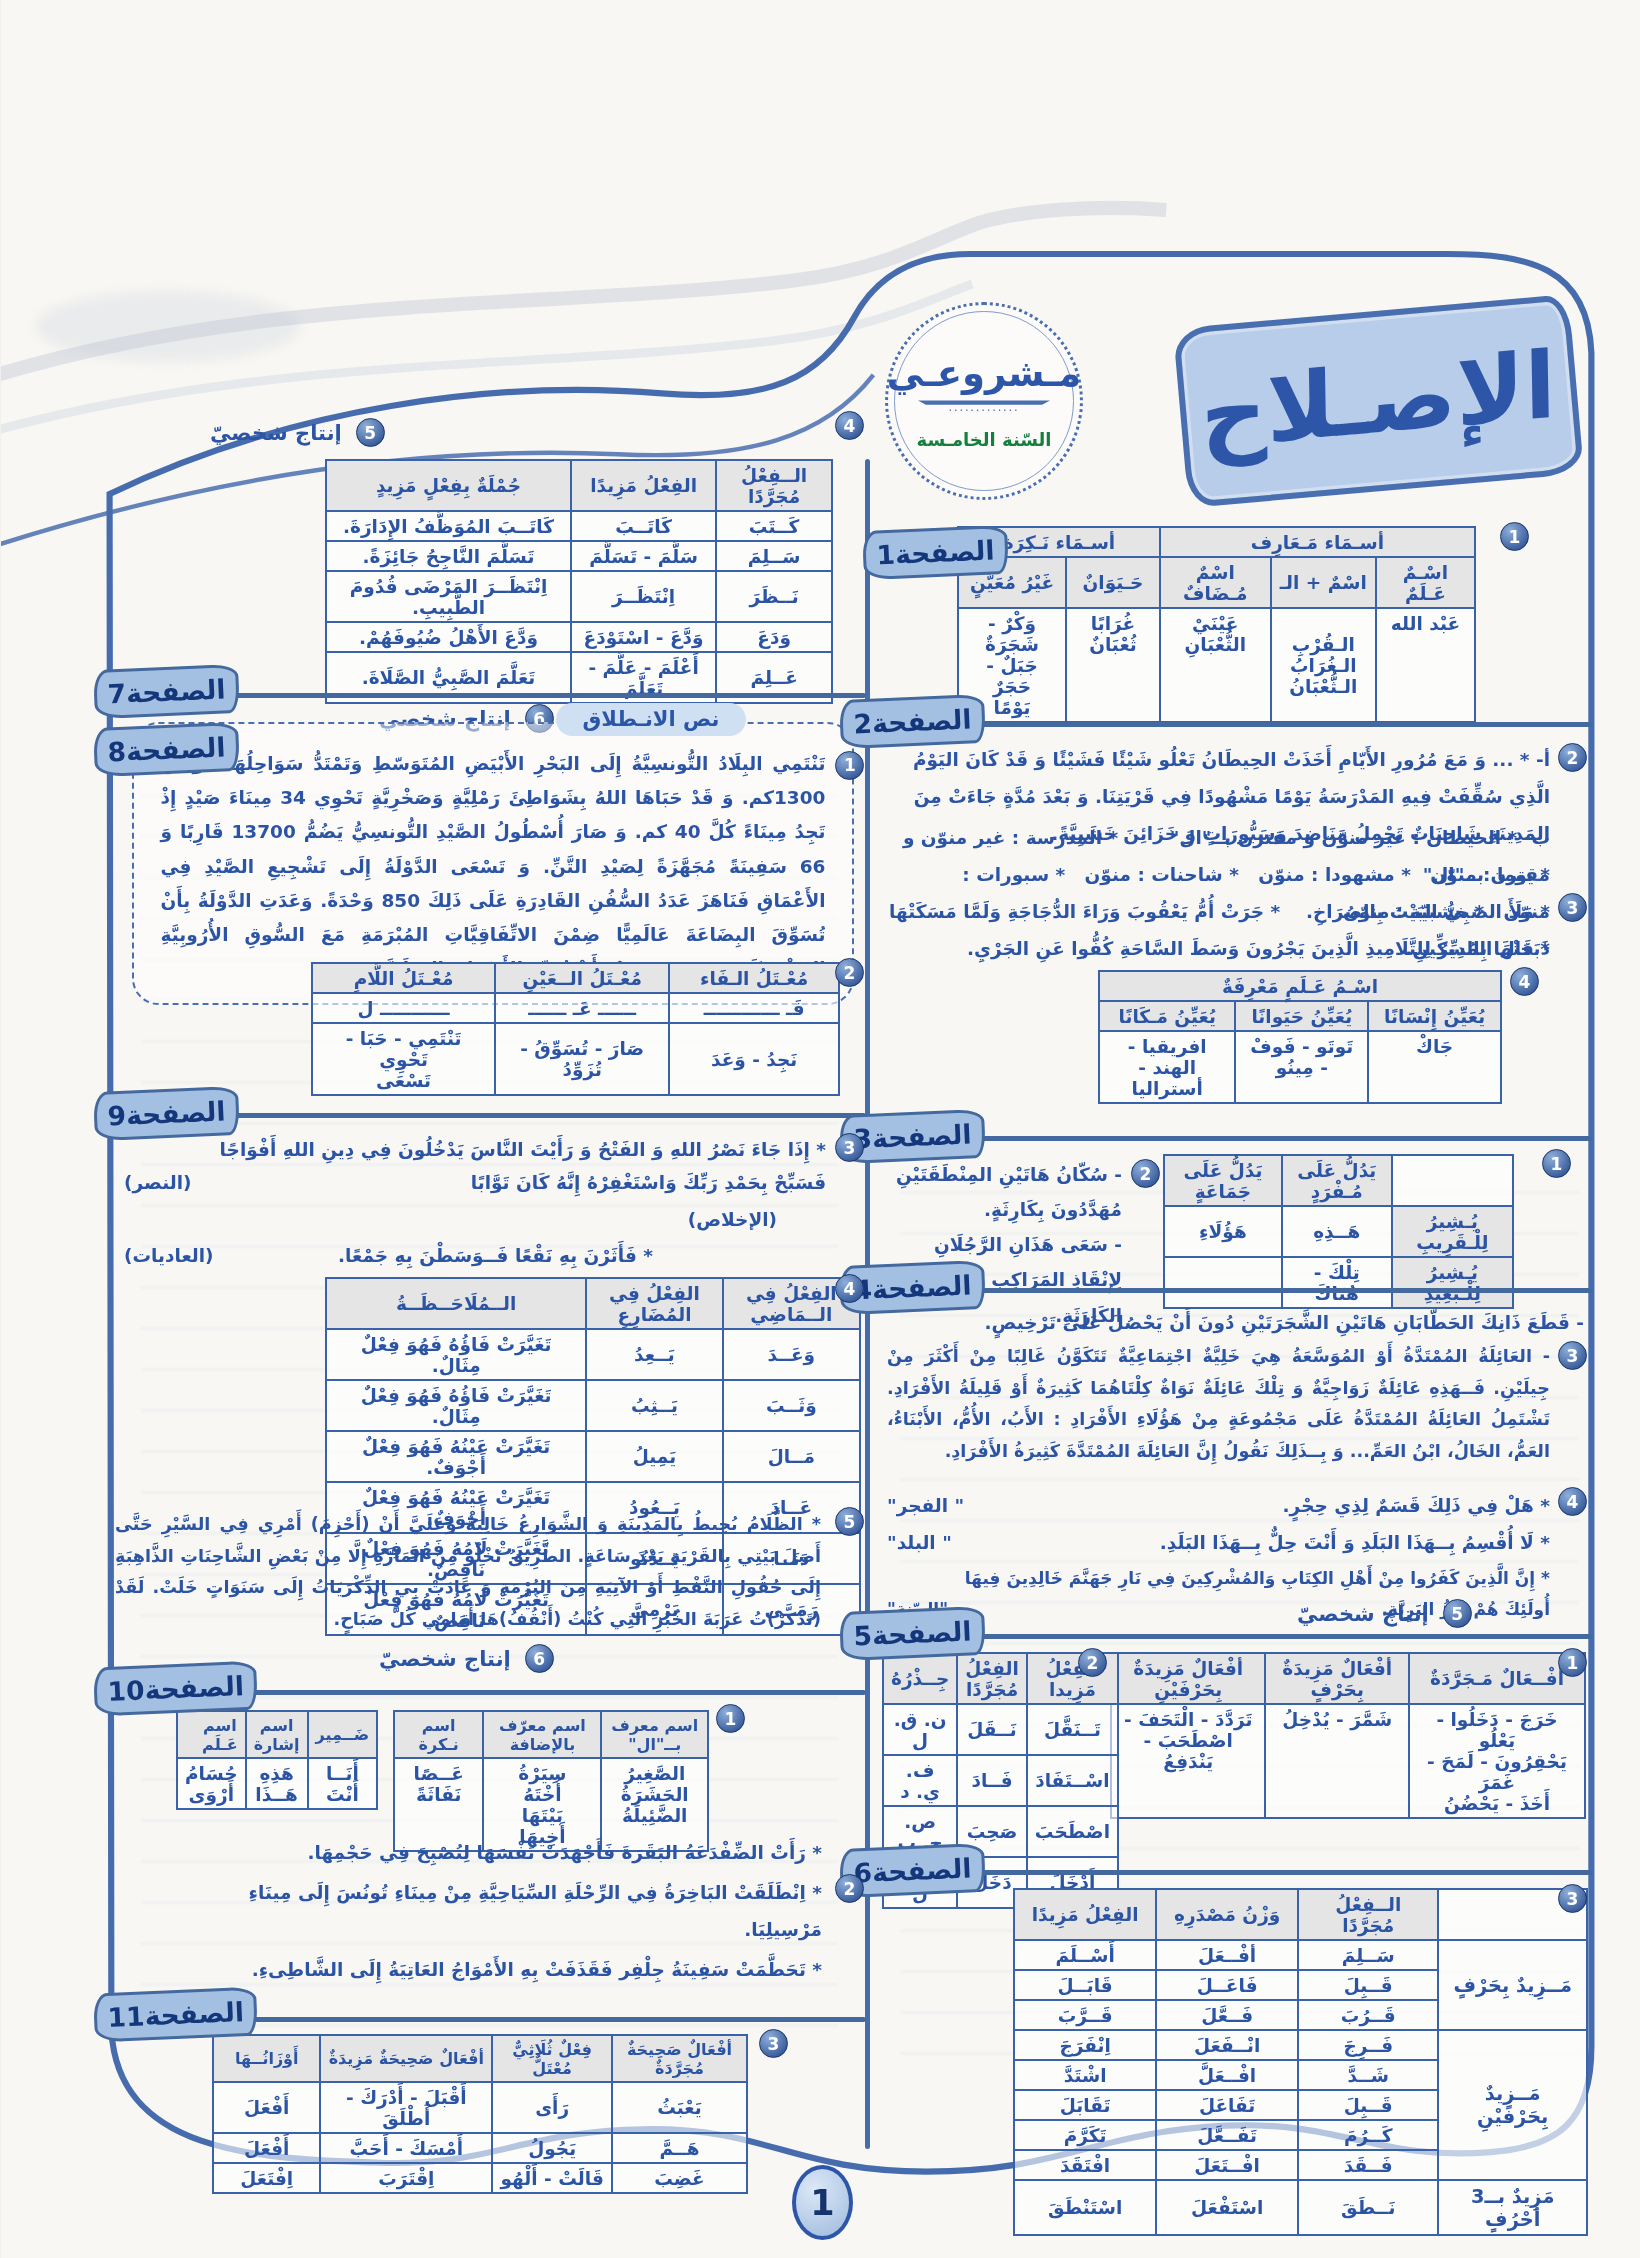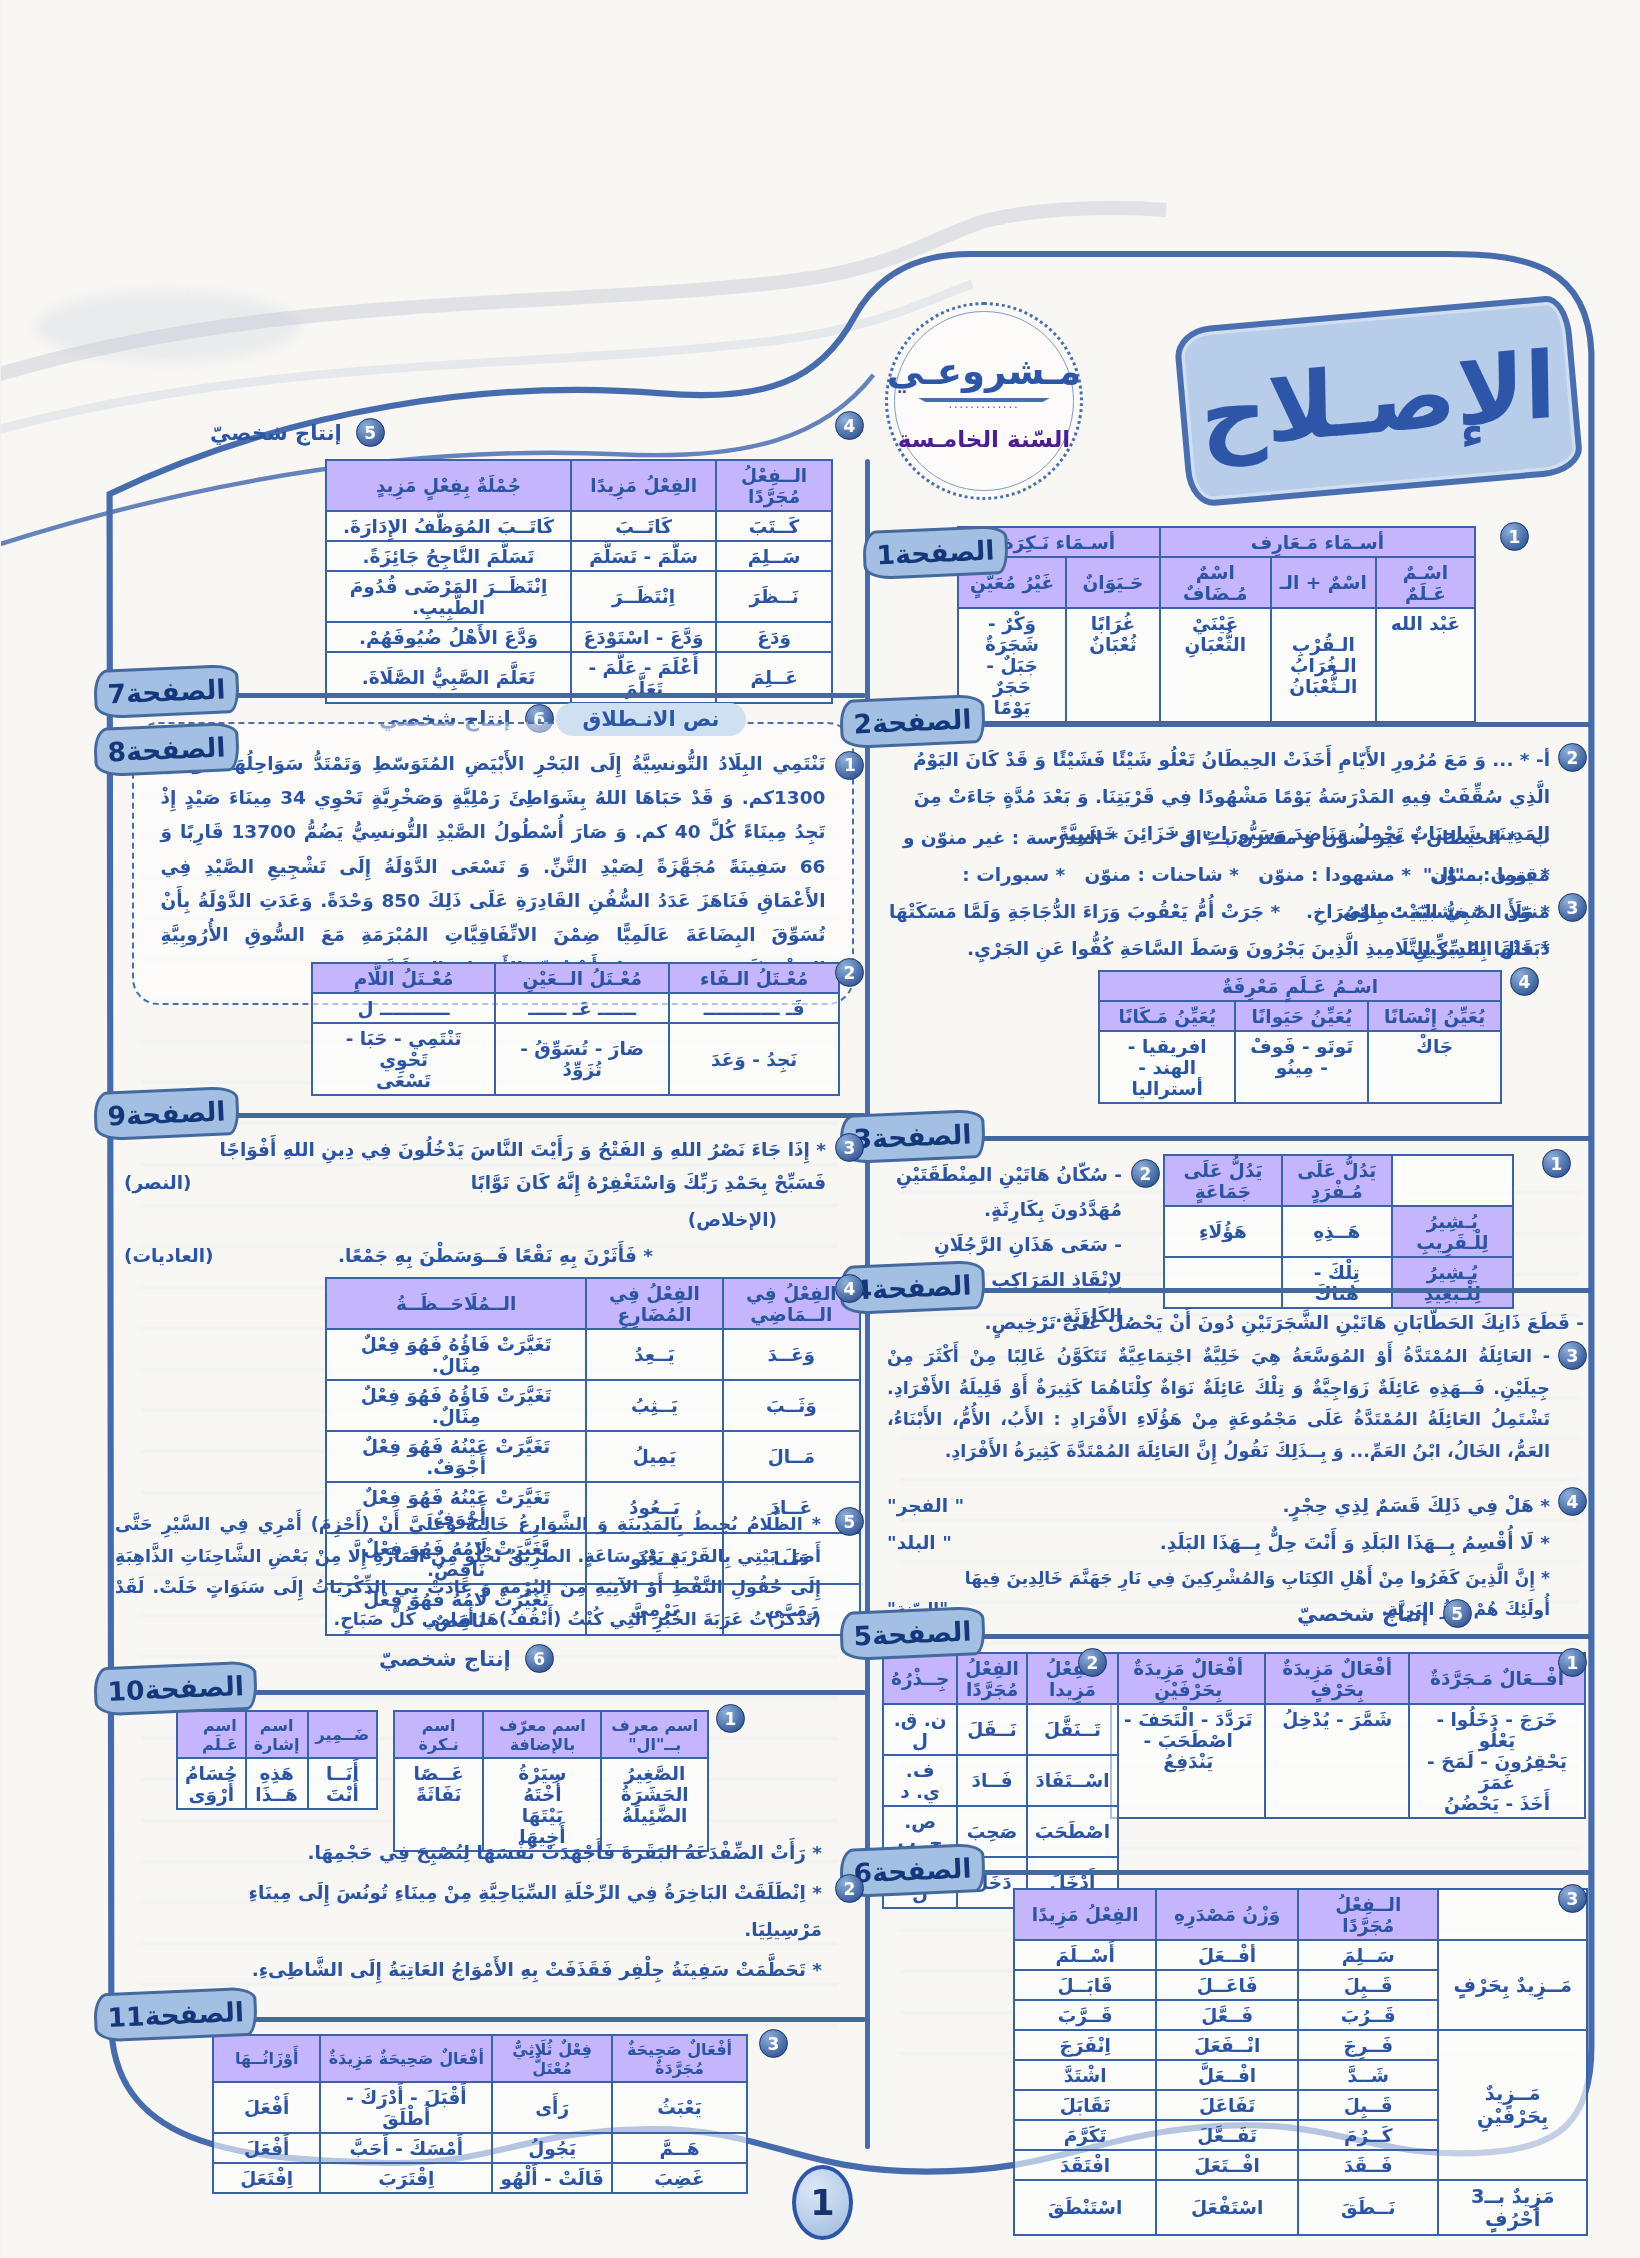--- a/index.html
+++ b/index.html
@@ -23,41 +23,41 @@
 
   
   .stamp{position:absolute;left:885px;top:302px;width:192px;height:192px;border-radius:50%;
          border:3.5px dotted #4a6fb0;display:flex;flex-direction:column;align-items:center;
          justify-content:center;background:rgba(255,255,255,.55);}
   .stamp .inner{position:absolute;inset:6.2px;border:1.8px solid #7d9ccb;border-radius:50%;}
   .stamp .s1{font-size:37px;font-weight:bold;color:#2d55a8;z-index:1;}
   .stamp .ribbon{width:132px;height:4.4px;background:#4a6fb0;margin:5.3px 0 1.8px;z-index:1;
                  clip-path:polygon(0 0,6% 100%,94% 100%,100% 0);}
   .stamp .dots{font-size:11.5px;letter-spacing:1.8px;color:#4a6fb0;line-height:.8;z-index:1;}
-  .stamp .s2{font-size:23px;font-weight:bold;color:#4c1d95;margin-top:13px;z-index:1;}
+  .stamp .s2{font-size:18px;font-weight:bold;color:#15803d;margin-top:13px;z-index:1;}
 
   
   .badge{position:absolute;min-width:131px;height:49px;padding:1.8px 10.6px;box-sizing:border-box;
          background:#a3c0e2;border:3.5px solid #44699f;
          border-radius:14px 26.5px 10.6px 28px / 25px 12.4px 26.5px 14px;
          transform:rotate(-2.5deg);display:flex;align-items:center;justify-content:center;
          font-size:26.5px;font-weight:bold;color:#14367a;z-index:3;}
   .rule{position:absolute;height:5.3px;background:#44699f;border-radius:2.6px;z-index:2;}
 
   
   .num{position:absolute;width:27px;height:27px;border-radius:50%;
        background:radial-gradient(circle at 34% 28%, #8fb0da, #1e4187);
        color:#fff;font-size:17px;font-weight:bold;display:flex;align-items:center;
        justify-content:center;border:1.8px solid #16336b;z-index:3;}
 
   
   table.tbl{position:absolute;border-collapse:collapse;direction:rtl;background:rgba(255,255,255,.6);z-index:2;}
   .tbl th,.tbl td{border:2.6px solid #3a62a8;color:#2b54a4;text-align:center;
                   font-weight:bold;padding:3.5px 7px;white-space:pre-line;}
-  .tbl th{background:#c4b5fd;font-size:18.5px;}
+  .tbl th{background:#e5e5e5;font-size:18.5px;}
   .tbl td{font-size:18.5px;}
   .tbl .cat{background:rgba(255,255,255,.2);font-size:19.4px;}
 
   .para{position:absolute;font-size:18.5px;font-weight:bold;line-height:2.0;
         white-space:pre-line;z-index:2;}
   .just{text-align:justify;line-height:1.8;}
   .qrow{position:absolute;display:flex;align-items:flex-end;gap:12.4px;font-size:18.5px;
         font-weight:bold;line-height:1.8;z-index:2;}
   .qrow .qt{flex:1;}
   .qrow .qr{white-space:nowrap;}

